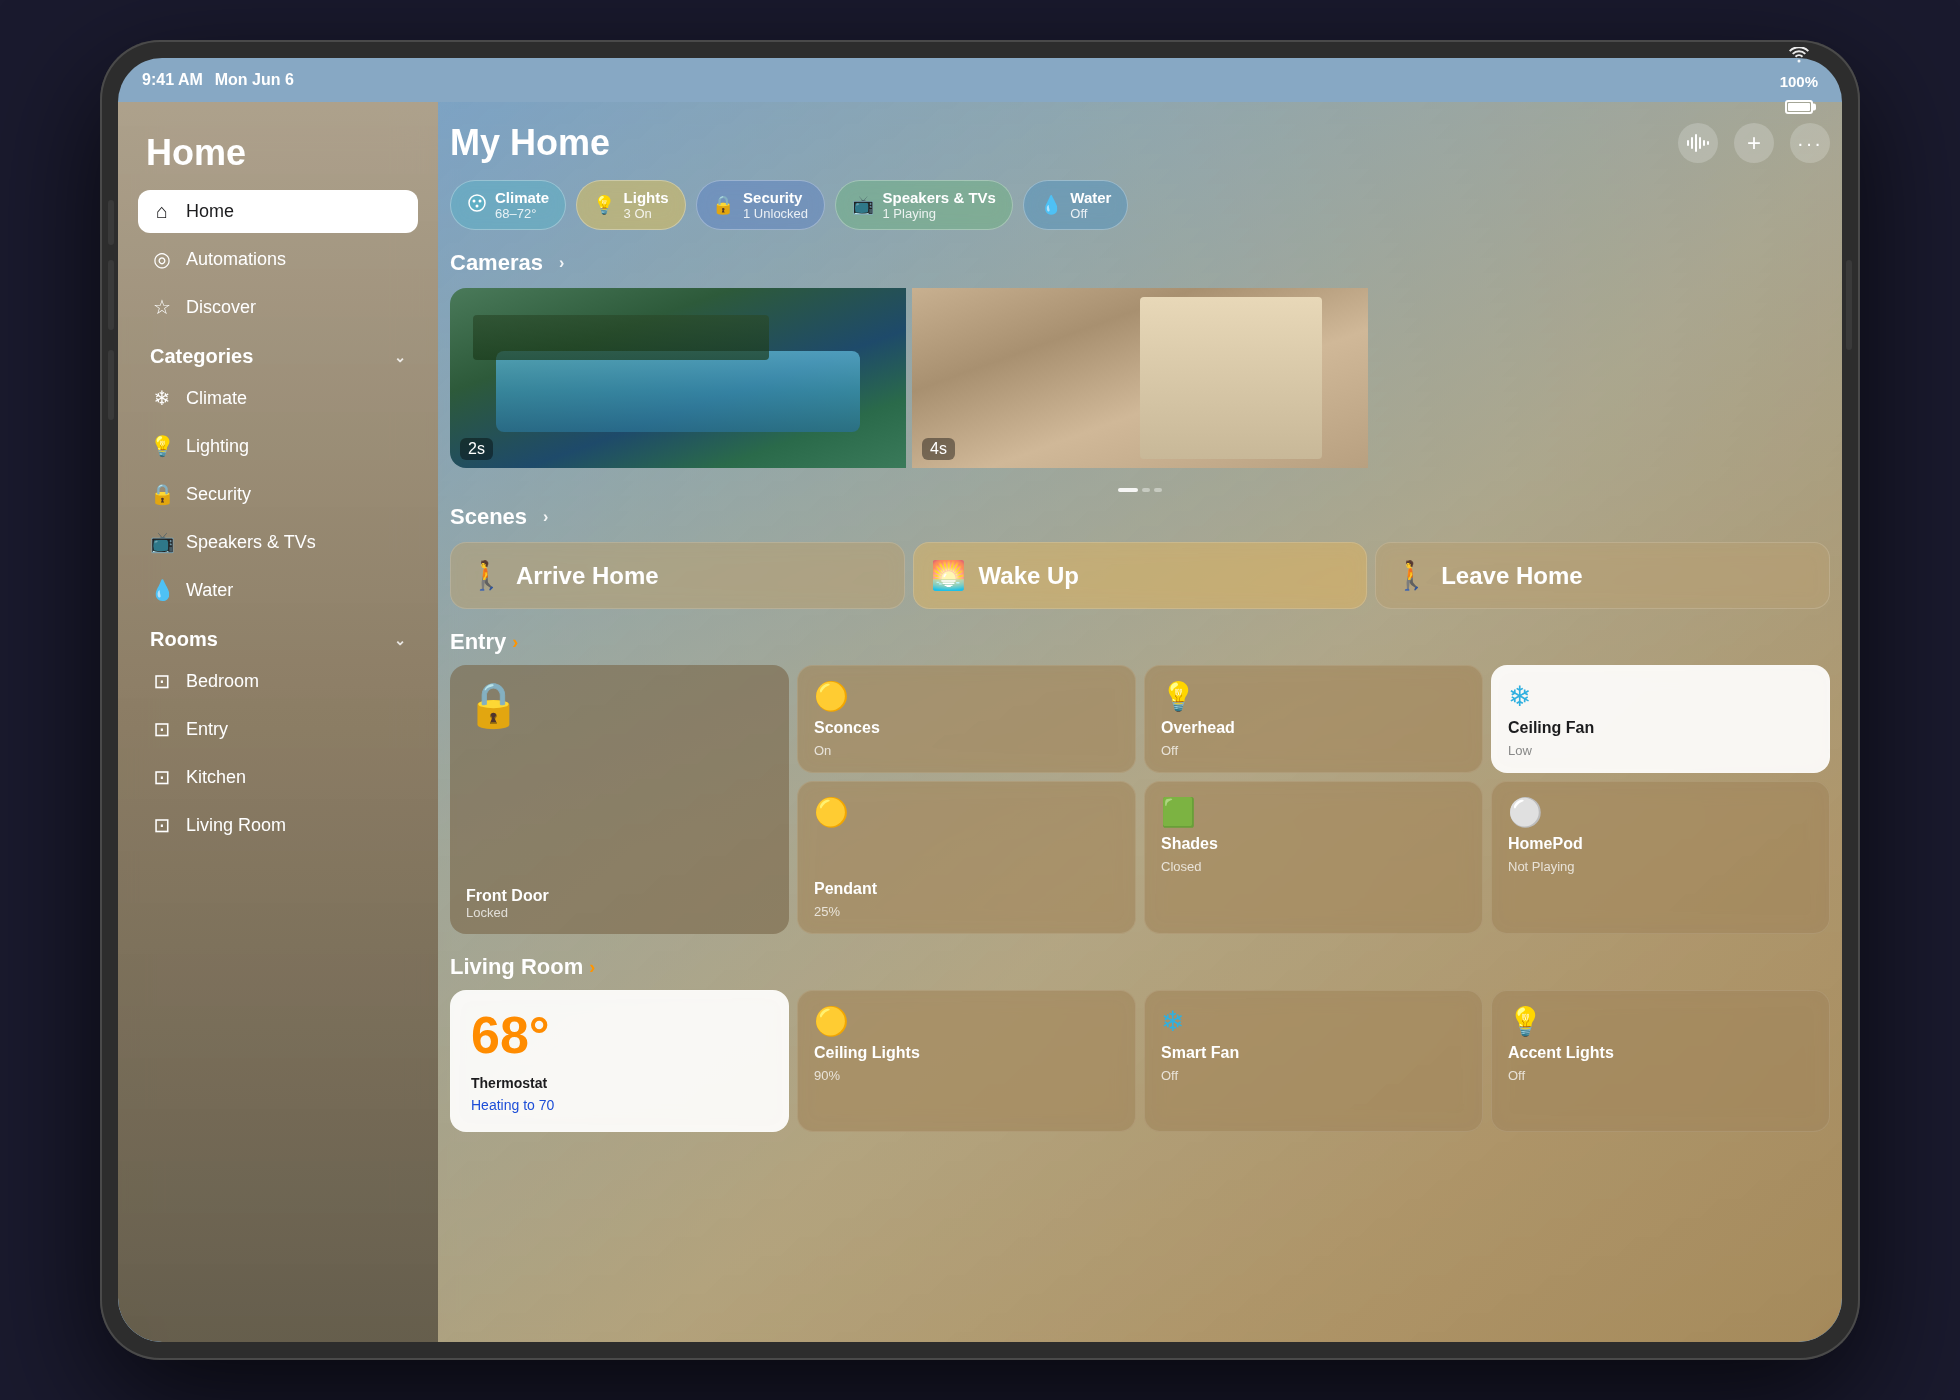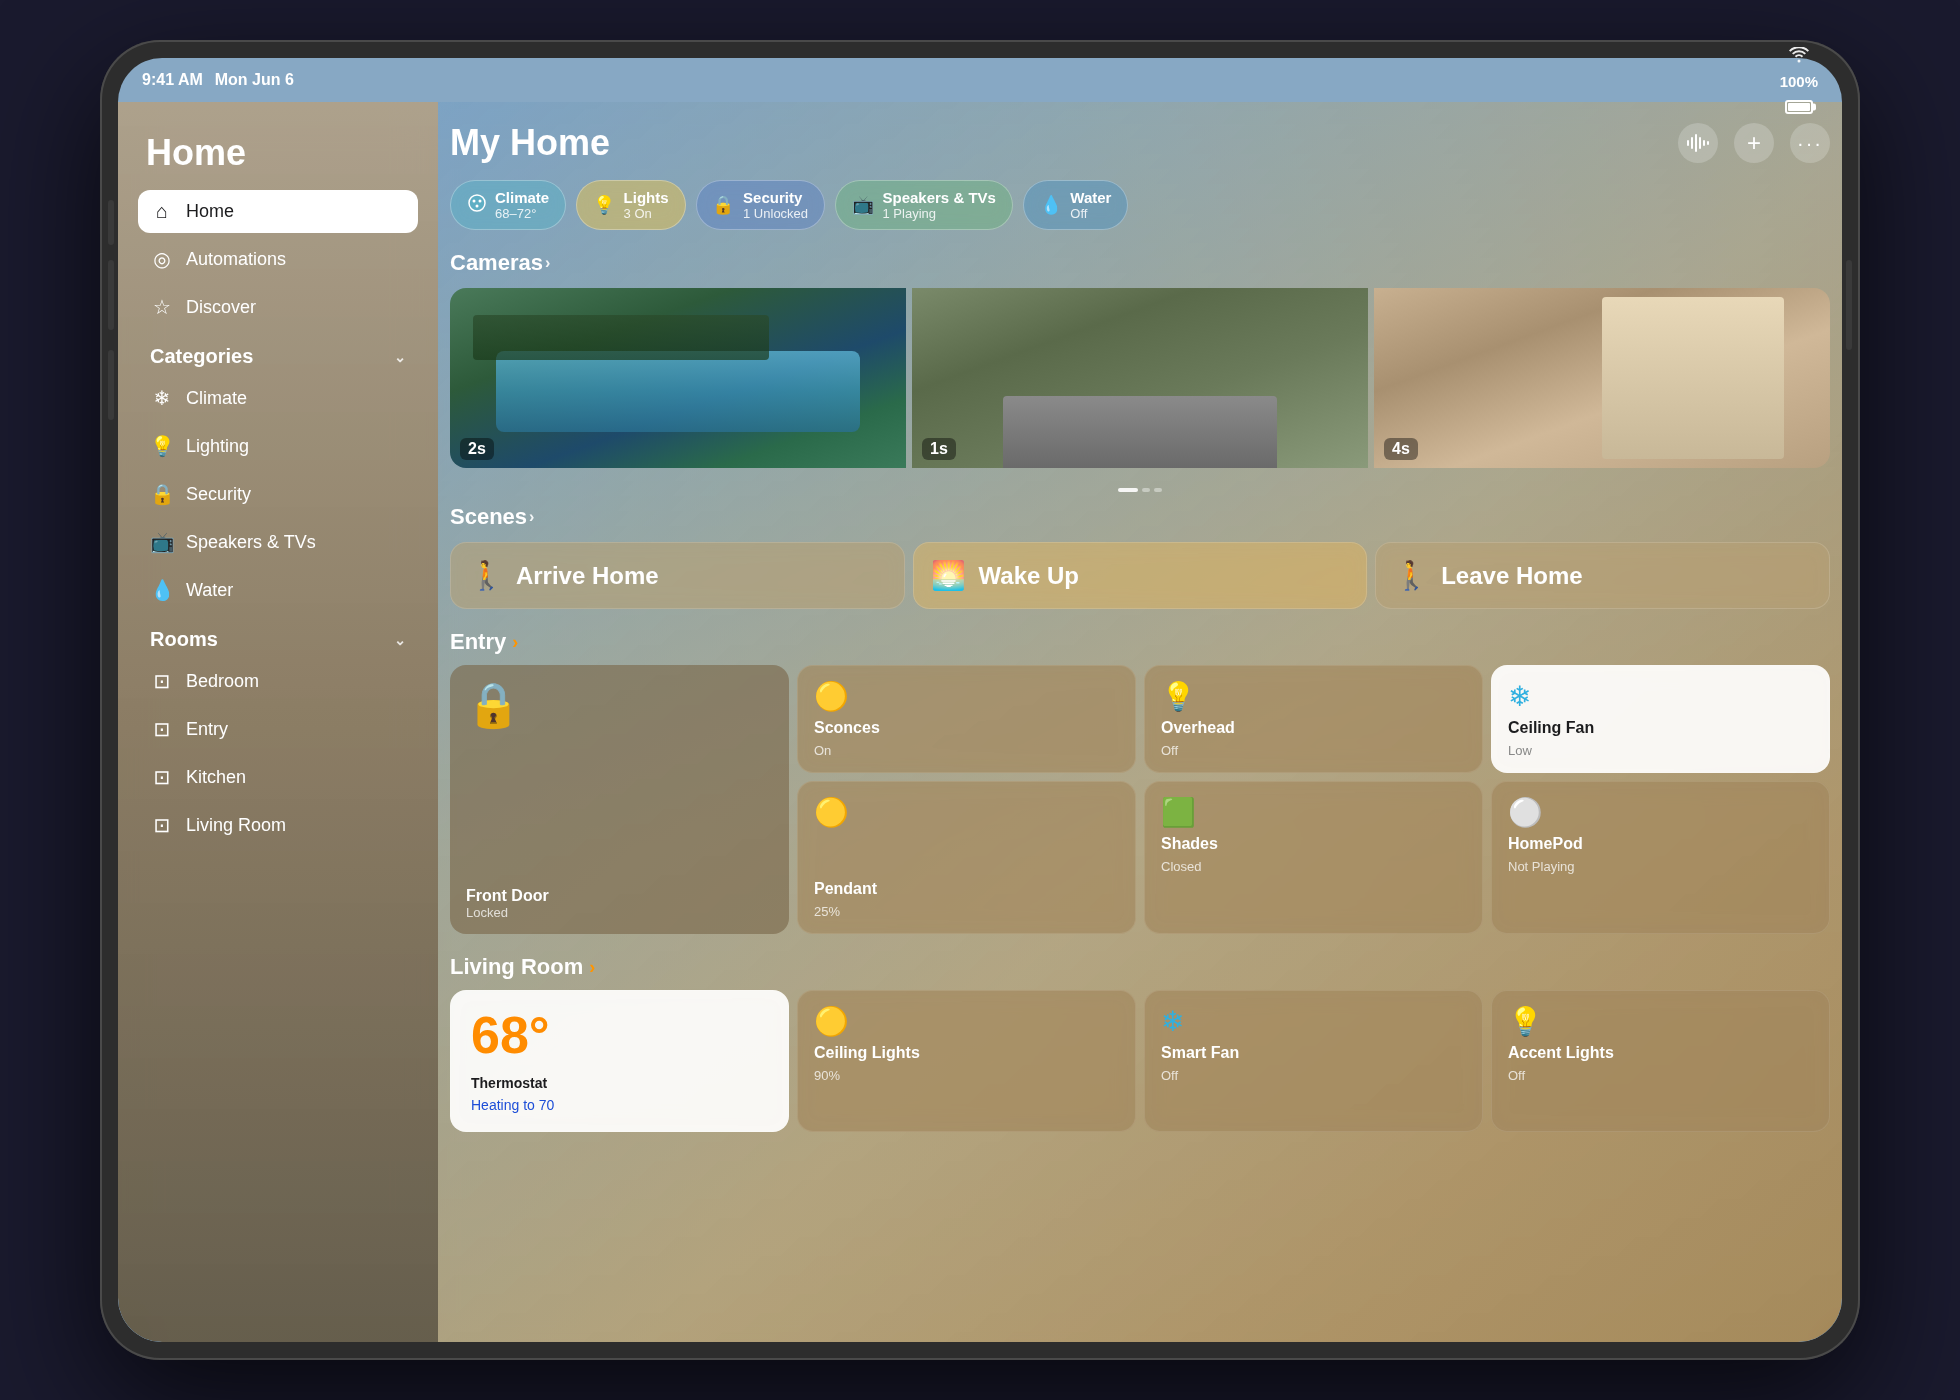--- a/index.html
+++ b/index.html
@@ -199,21 +199,21 @@
 
     .pill-sub {
       font-size: 13px;
       opacity: 0.85;
     }
 
     
     .section-header {
       display: flex;
       align-items: center;
-      gap: 2px;
+      gap: 16px;
       color: white;
       font-size: 22px;
       font-weight: 600;
       margin-bottom: 12px;
       margin-top: 4px;
     }
 
     .section-header-chevron {
       font-size: 16px;
       color: rgba(255,255,255,0.9);
@@ -295,21 +295,21 @@
       background: linear-gradient(180deg, #e8d8b8 0%, #c8b898 100%);
       border-radius: 4px;
     }
 
     .camera-timestamp {
       position: absolute;
       bottom: 8px;
       left: 10px;
       color: white;
       font-size: 16px;
-      font-weight: 700;
+      font-weight: 400;
       background: rgba(0,0,0,0.4);
       padding: 2px 8px;
       border-radius: 6px;
     }
 
     
     .scenes-grid {
       display: grid;
       grid-template-columns: 1fr 1fr 1fr;
       gap: 8px;
@@ -649,23 +649,20 @@
 
           <div class="section-header">
             <span>Cameras</span>
             <span class="section-header-chevron">›</span>
           </div>
 
           <div class="cameras-grid">
             <div class="camera-card camera-pool">
               <span class="camera-timestamp">2s</span>
             </div>
-            <div class="camera-card camera-garage">
-              <span class="camera-timestamp">1s</span>
-            </div>
             <div class="camera-card camera-bedroom">
               <span class="camera-timestamp">4s</span>
             </div>
           </div>
 
           <div class="scroll-indicator">
             <div class="scroll-dot active"></div>
             <div class="scroll-dot"></div>
             <div class="scroll-dot"></div>
           </div>

